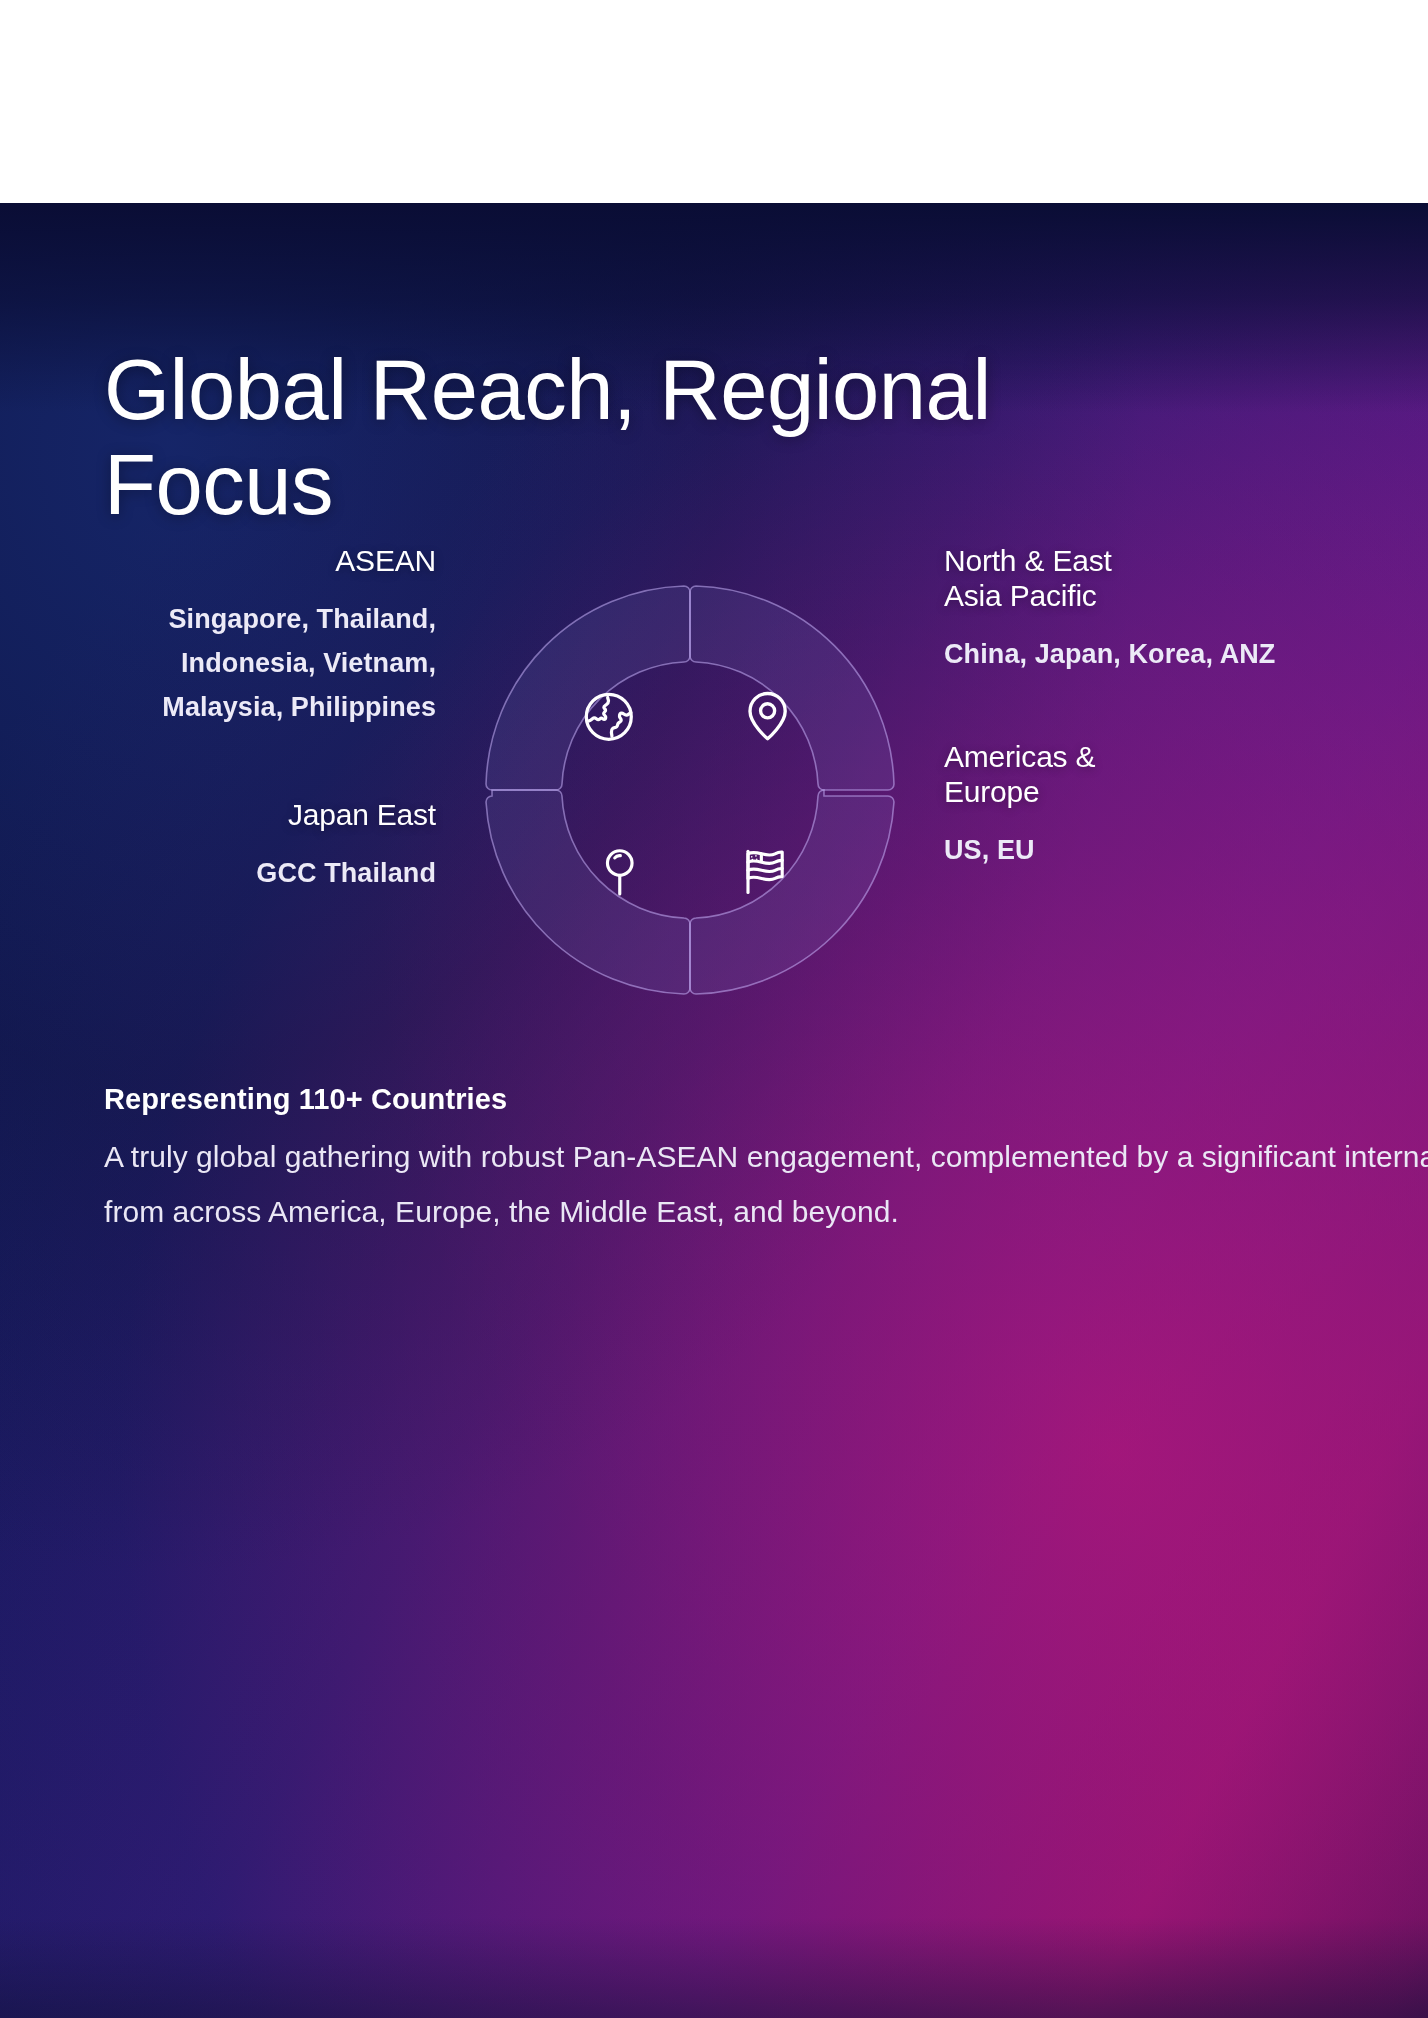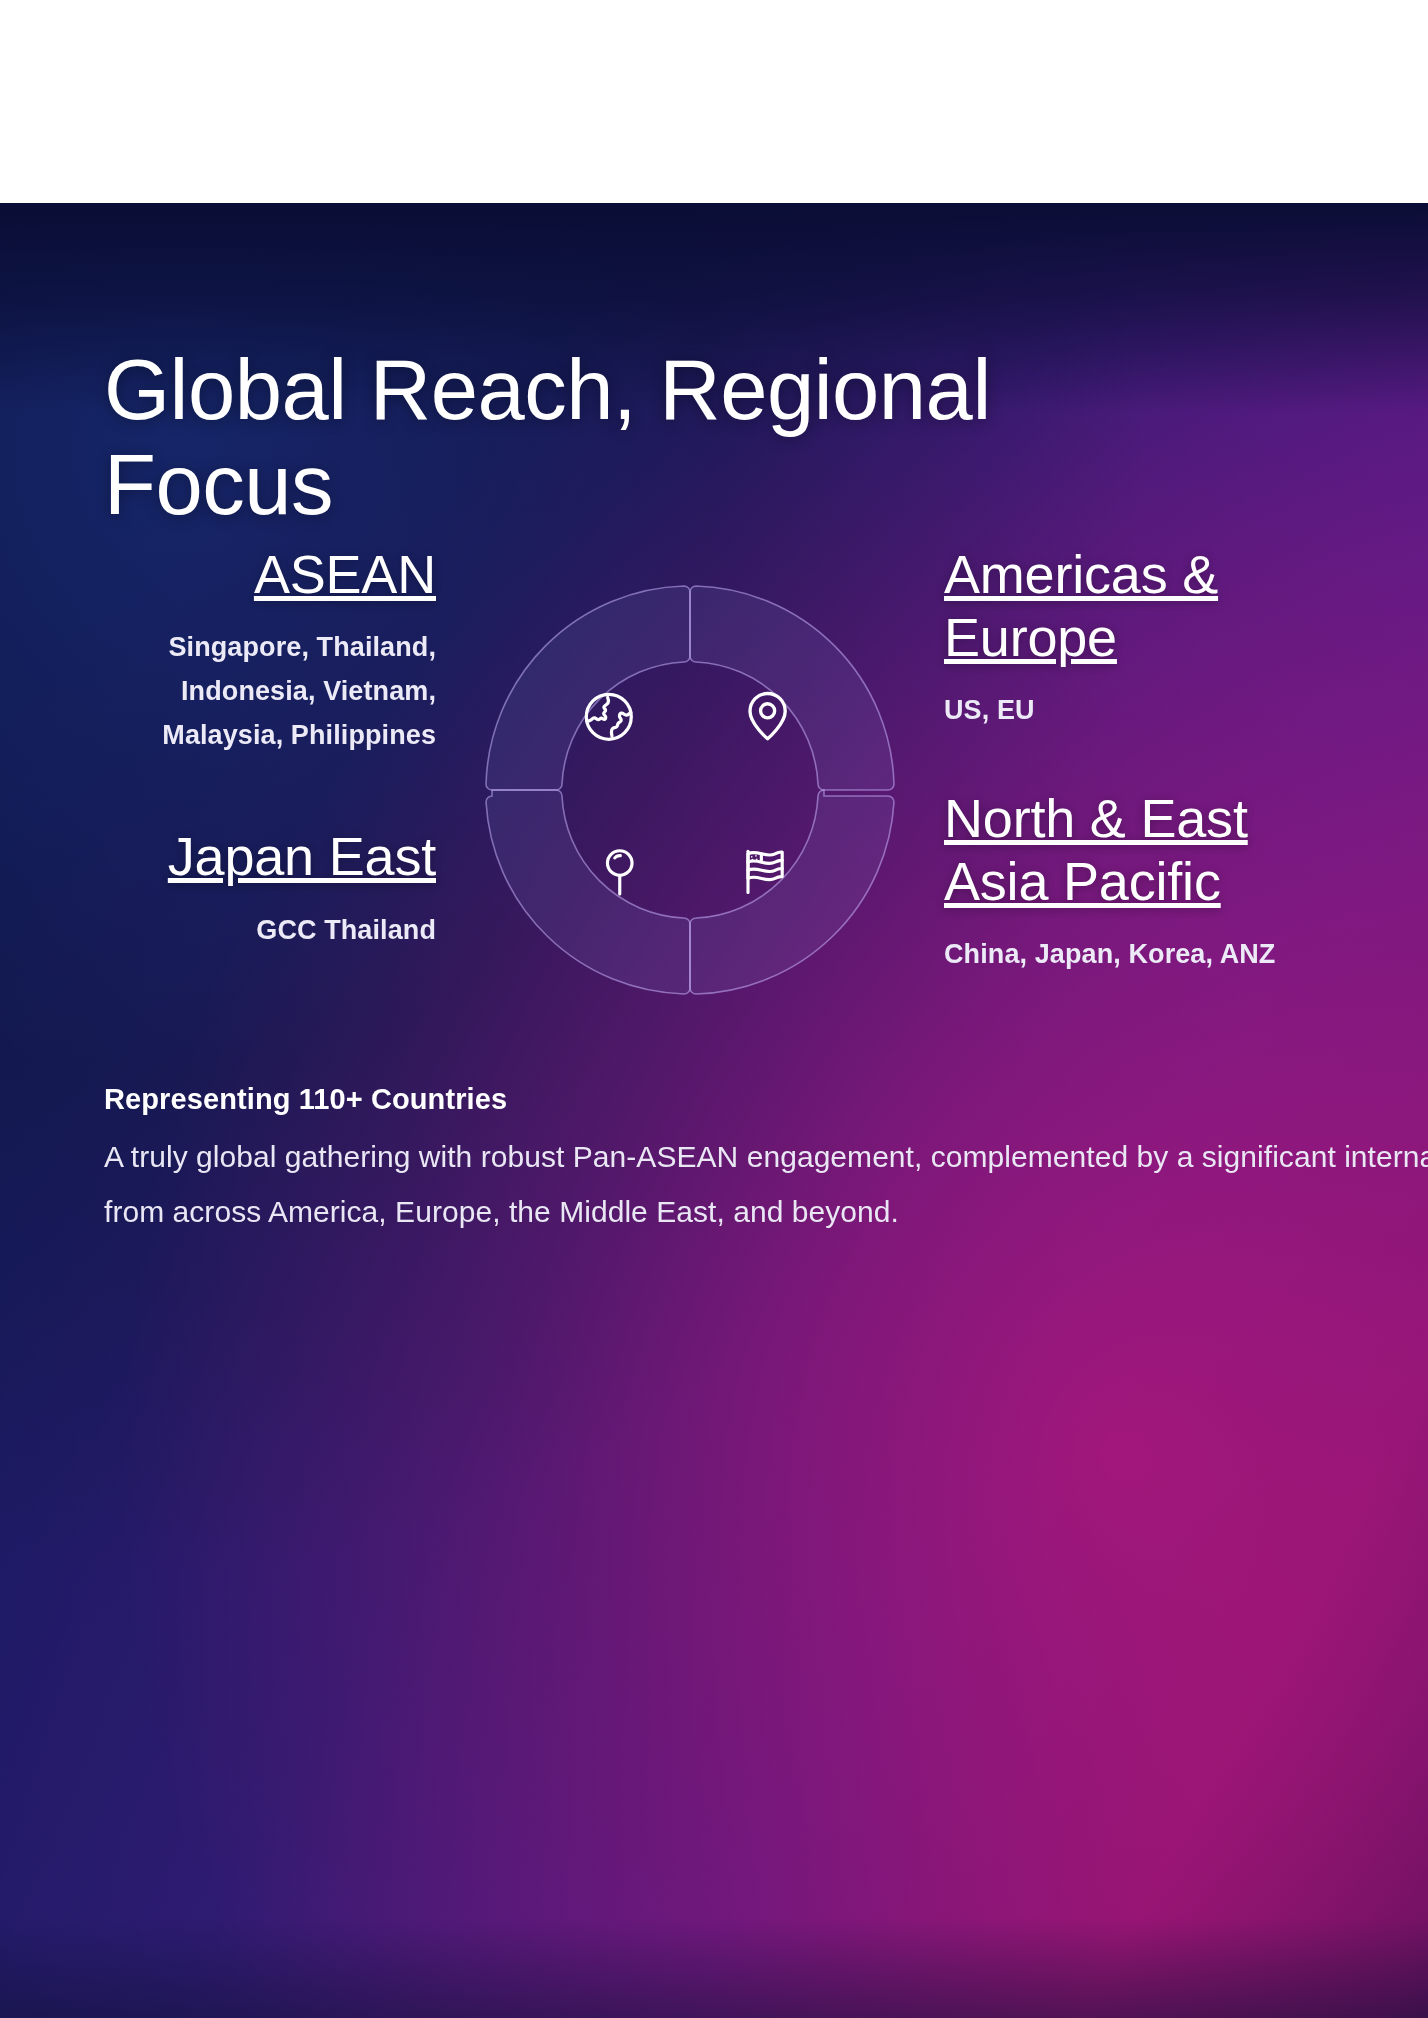--- a/index.html
+++ b/index.html
@@ -62,29 +62,28 @@
     position:absolute;
     left:944px; top:340px;
     width:332px;
     text-align:left;
   }
 
   .region{ margin-bottom:54px; }
   .region:last-child{ margin-bottom:0; }
 
   .region-title{
-    font-size:54px;
+    font-size:30px;
     line-height:1.17;
     font-weight:400;
     color:#ffffff;
     margin:0 0 20px 0;
     white-space:pre-line;
     letter-spacing:-0.2px;
     text-shadow:0 2px 10px rgba(0,0,0,0.3);
-    text-decoration:underline;
   }
   .region-countries{
     font-size:27px;
     line-height:1.62;
     font-weight:700;
     color:#eceaf7;
     margin:0;
     letter-spacing:0.1px;
   }
 
@@ -231,32 +230,32 @@
             <circle class="icon-g-f" cx="6.9" cy="9.1" r="0.55"></circle>
             <circle class="icon-g-f" cx="9.8" cy="8.8" r="0.55"></circle>
           </g>
         </g>
 
       </svg>
     </div>
 
     <div class="col-right">
 
+      <div class="region r1">
+        <div class="region-title">North &amp; East
+Asia Pacific</div>
+        <div class="region-countries">China, Japan, Korea, ANZ</div>
+      </div>
+
       <div class="region r2">
         <div class="region-title">Americas &amp;
 Europe</div>
         <div class="region-countries">US, EU</div>
       </div>
 
-      <div class="region r1">
-        <div class="region-title">North &amp; East
-Asia Pacific</div>
-        <div class="region-countries">China, Japan, Korea, ANZ</div>
-      </div>
-
     </div>
 
     <div class="footer-block">
       <div class="footer-head">Representing 110+ Countries</div>
       <div class="footer-body">A truly global gathering with robust Pan-ASEAN engagement, complemented by a significant international presence from across America, Europe, the Middle East, and beyond.</div>
     </div>
 
   </div>
 </div>
 

